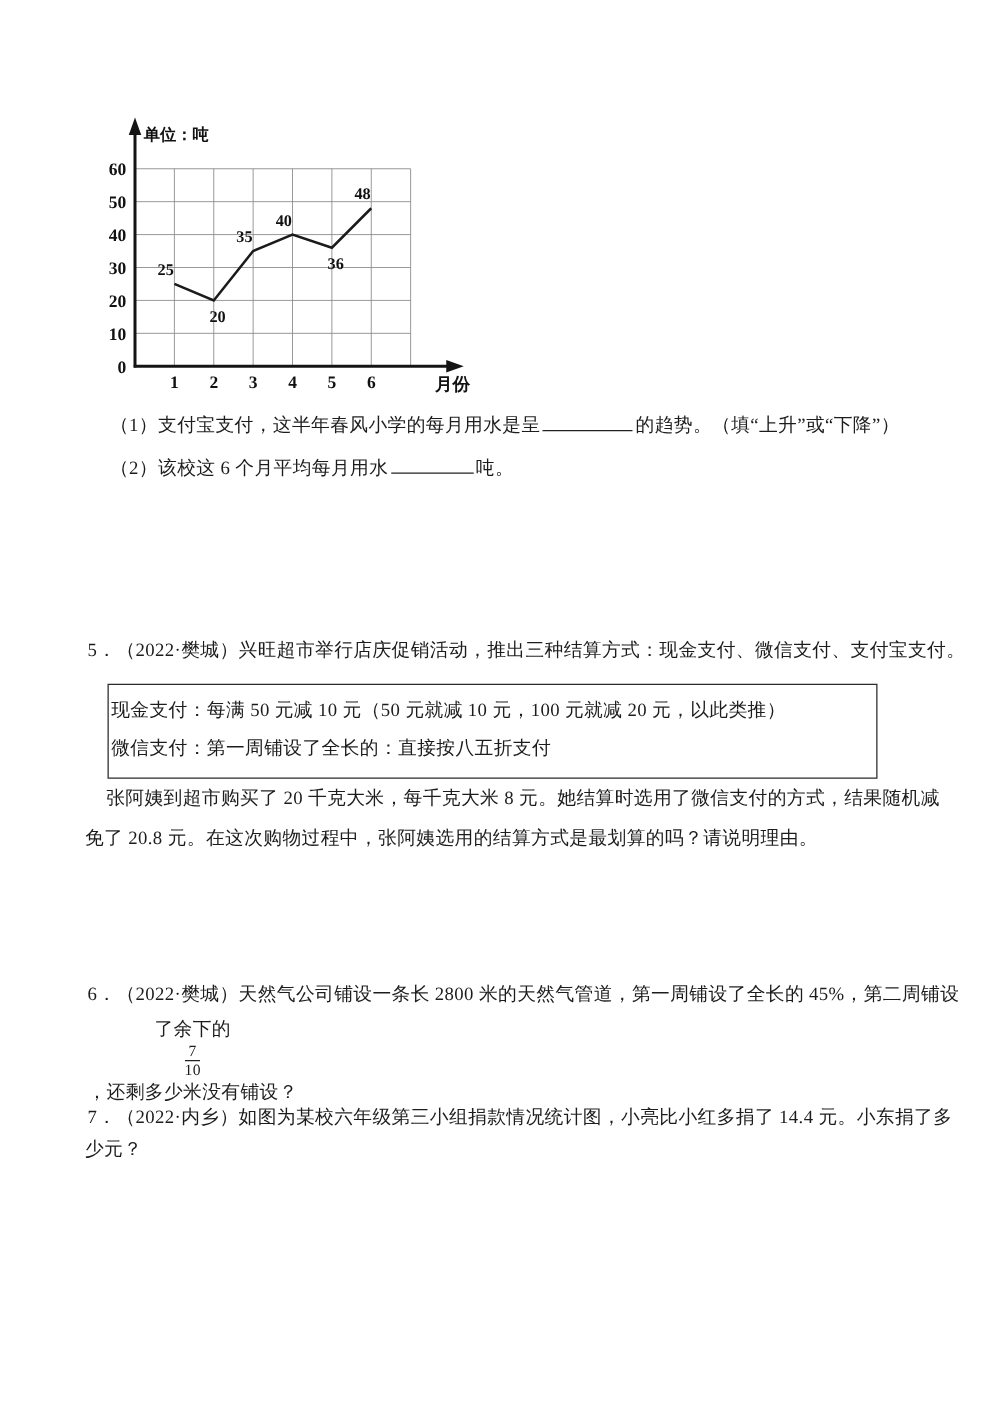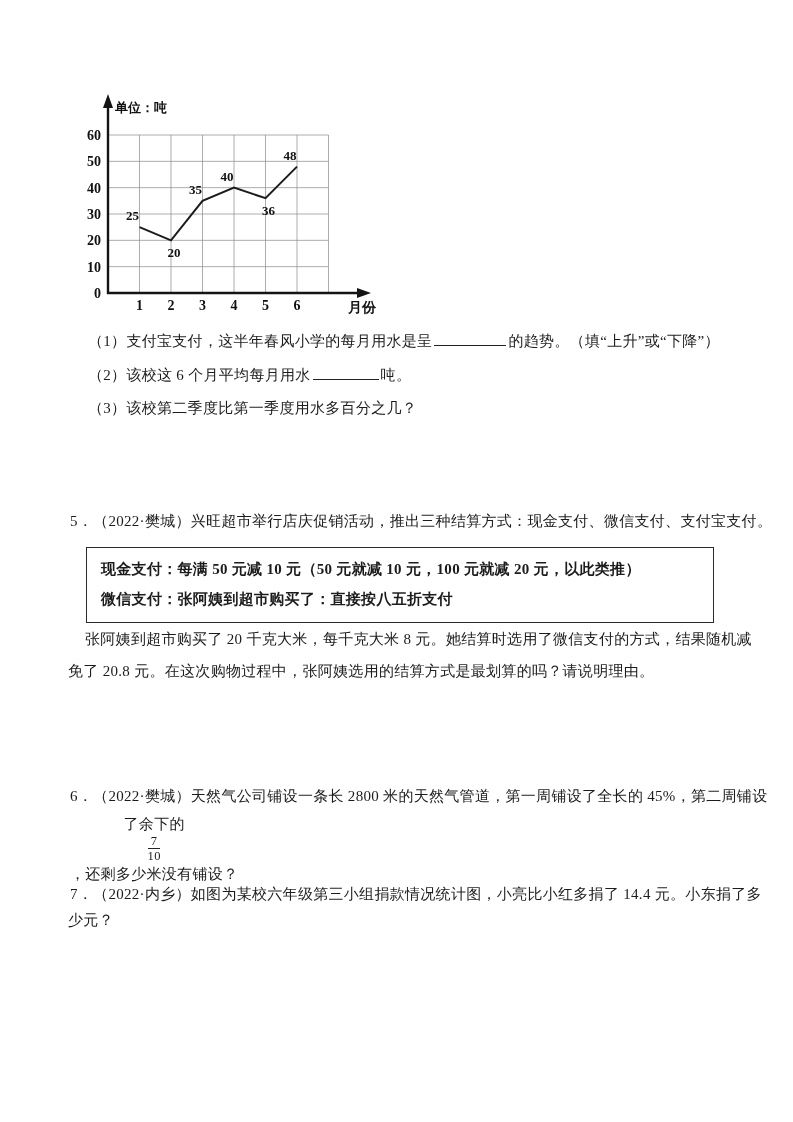--- a/index.html
+++ b/index.html
@@ -31,26 +31,25 @@
   .axis-arrow{fill:#141414;}
   .data-line{fill:none;stroke:#1b1b1b;stroke-width:2;}
   .tick-label{font:bold 14px "Liberation Serif","DejaVu Serif",serif;fill:#111;}
   .unit-label{font:bold 13px "Liberation Serif","DejaVu Serif",serif;fill:#111;}
   .point-label{font:bold 13px "Liberation Serif","DejaVu Serif",serif;fill:#111;}
   #payment-box{
     position:absolute;
     left:86px;top:547px;
     width:598px;
     border:1.5px solid #2a2a2a;
-    padding:6px 14px 8px 14px;
+    padding:6px 14px 8px 2px;
     font-size:15px;
     line-height:30px;
     letter-spacing:0.3px;
     white-space:nowrap;
-    font-weight:bold;
   }
   .flexline{display:flex;align-items:center;flex-direction:column;}
   .frac{
     display:inline-flex;
     flex-direction:column;
     align-items:center;
     font-size:12.5px;
     line-height:1.15;
     margin:0 1px;
   }
@@ -103,30 +102,27 @@
       <text x="202.5" y="125.2" text-anchor="middle" class="point-label">36</text>
       <text x="224" y="69.6" text-anchor="middle" class="point-label">48</text>
     </svg>
 
   <div class="line" style="left:88px;top:331px;">
     <span>（1）</span><span>支付宝支付，这半年春风小学的每月用水是呈</span><span class="blank"></span><span>的趋势。（填“上升”或“下降”）</span>
   </div>
   <div class="line" style="left:88px;top:365px;">
     <span>（2）</span><span>该校这 6 个月平均每月用水</span><span class="blank short"></span><span>吨。</span>
   </div>
-  <div class="line" style="left:88px;top:398px;">
-    <span>（3）</span><span>该校第二季度比第一季度用水多百分之几？</span>
-  </div>
 
   <div class="line" style="left:70px;top:511px;">
     <span>5．</span><span>（2022·樊城）兴旺超市举行店庆促销活动，推出三种结算方式：现金支付、微信支付、支付宝支付。</span>
   </div>
   <div id="payment-box">
     <div>现金支付：每满 50 元减 10 元（50 元就减 10 元，100 元就减 20 元，以此类推）</div>
-    <div>微信支付：张阿姨到超市购买了：直接按八五折支付</div>
+    <div>微信支付：第一周铺设了全长的：直接按八五折支付</div>
   </div>
   <div class="line" style="left:85px;top:629px;">张阿姨到超市购买了 20 千克大米，每千克大米 8 元。她结算时选用了微信支付的方式，结果随机减</div>
   <div class="line" style="left:68px;top:661px;">免了 20.8 元。在这次购物过程中，张阿姨选用的结算方式是最划算的吗？请说明理由。</div>
 
   <div class="line" style="left:70px;top:786px;">
     <span>6．</span><span>（2022·樊城）天然气公司铺设一条长 2800 米的天然气管道，第一周铺设了全长的 45%，第二周铺设</span>
   </div>
   <div class="line flexline" style="left:70px;top:814px;">
     <span>了余下的</span>
     <span class="frac">

